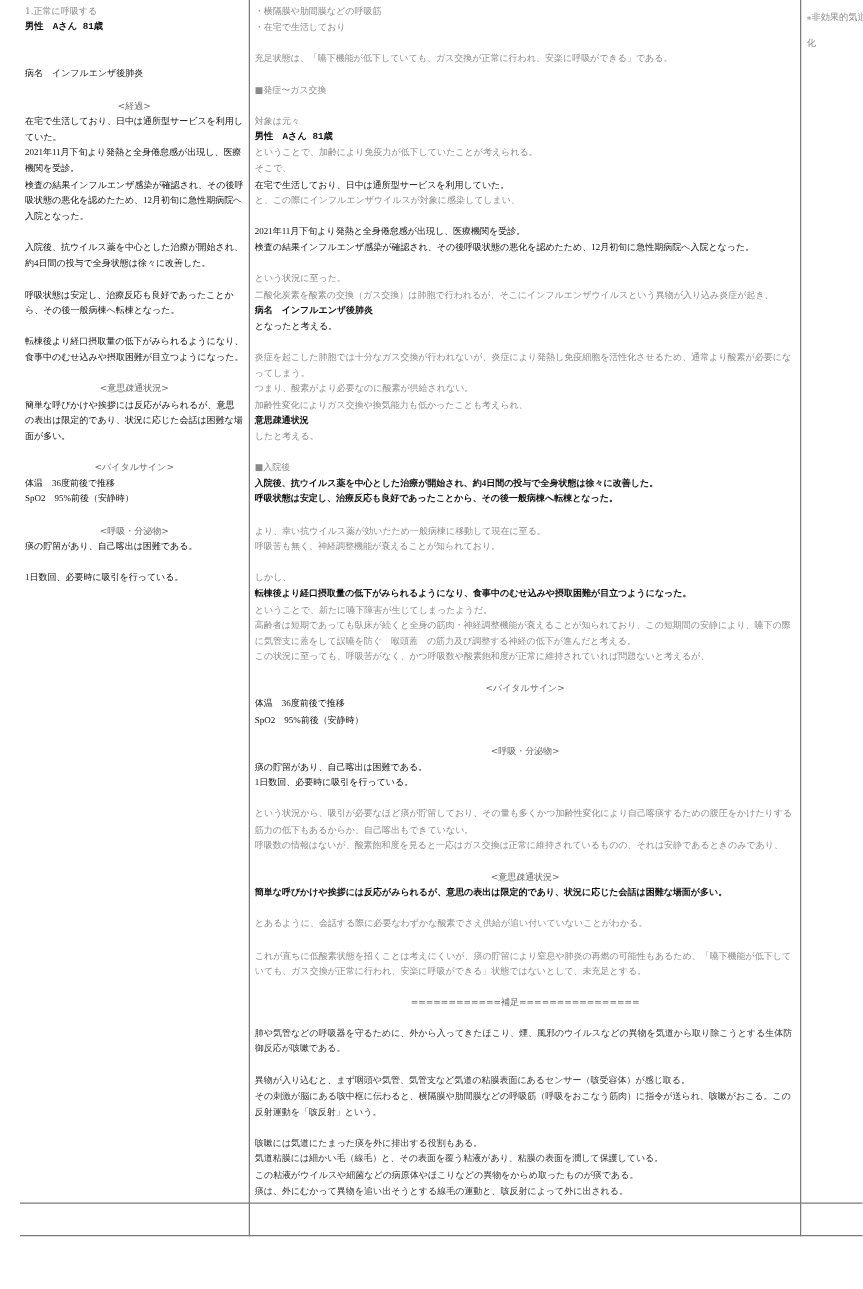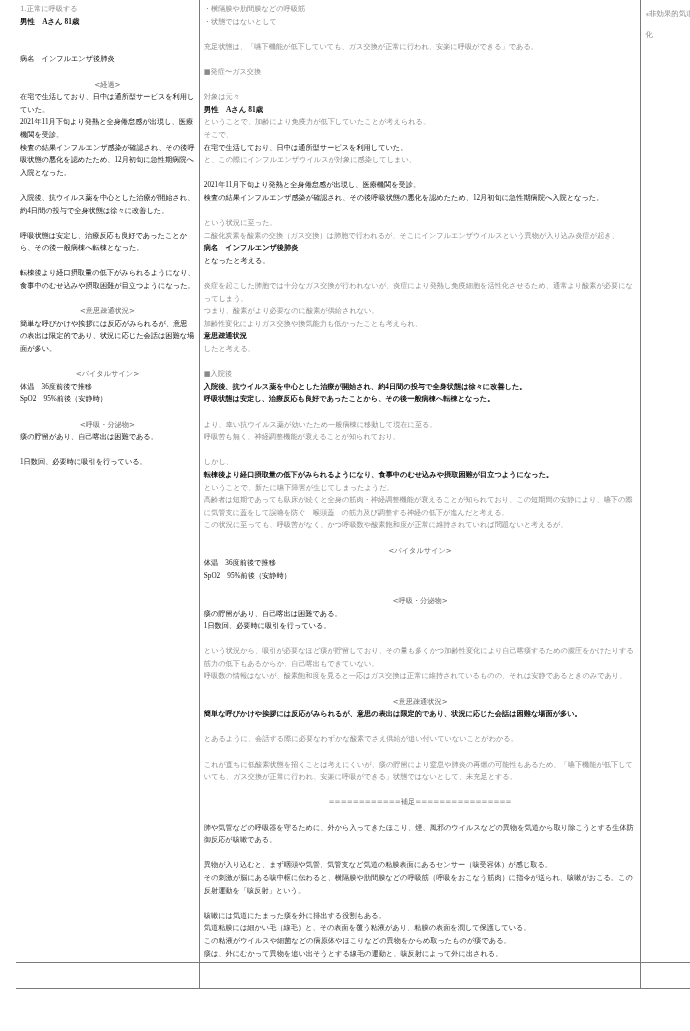--- a/index.html
+++ b/index.html
@@ -49,21 +49,21 @@
       color: #8a8a8a;
       font-size: 7.2px;
     }
     .sans-black {
       font-family: Liberation Serif, serif;
       color: #111111;
       font-size: 7.2px;
     }
     .sans-black.bold { font-weight: bold; }
     .serif-black-bold {
-      font-family: Liberation Serif, serif;
+      font-family: Liberation Mono, monospace;
       color: #111111;
       font-weight: bold;
       font-size: 7.4px;
     }
     .sans-gray {
       font-family: "DejaVu Sans", "Liberation Sans", sans-serif;
       color: #666666;
       font-size: 7.2px;
       text-align: center;
     }
@@ -122,21 +122,21 @@
             <p class="line blank"></p>
             <p class="line sans-gray">&lt;呼吸・分泌物&gt;</p>
             <p class="line sans-black">痰の貯留があり、自己喀出は困難である。</p>
             <p class="line blank"></p>
             <p class="line sans-black">1日数回、必要時に吸引を行っている。</p>
           </div>
     </td>
     <td>
       <div id="mid-lines">
             <p class="line serif-gray">・横隔膜や肋間膜などの呼吸筋</p>
-            <p class="line serif-gray">・状態ではないとして</p>
+            <p class="line serif-gray">・在宅で生活しており</p>
             <p class="line blank"></p>
             <p class="line serif-gray">充足状態は、「嚥下機能が低下していても、ガス交換が正常に行われ、安楽に呼吸ができる」である。</p>
             <p class="line blank"></p>
             <p class="line serif-gray">■発症〜ガス交換</p>
             <p class="line blank"></p>
             <p class="line serif-gray">対象は元々</p>
             <p class="line serif-black-bold">男性　Aさん 81歳</p>
             <p class="line serif-gray">ということで、加齢により免疫力が低下していたことが考えられる。</p>
             <p class="line serif-gray">そこで、</p>
             <p class="line sans-black">在宅で生活しており、日中は通所型サービスを利用していた。</p>

